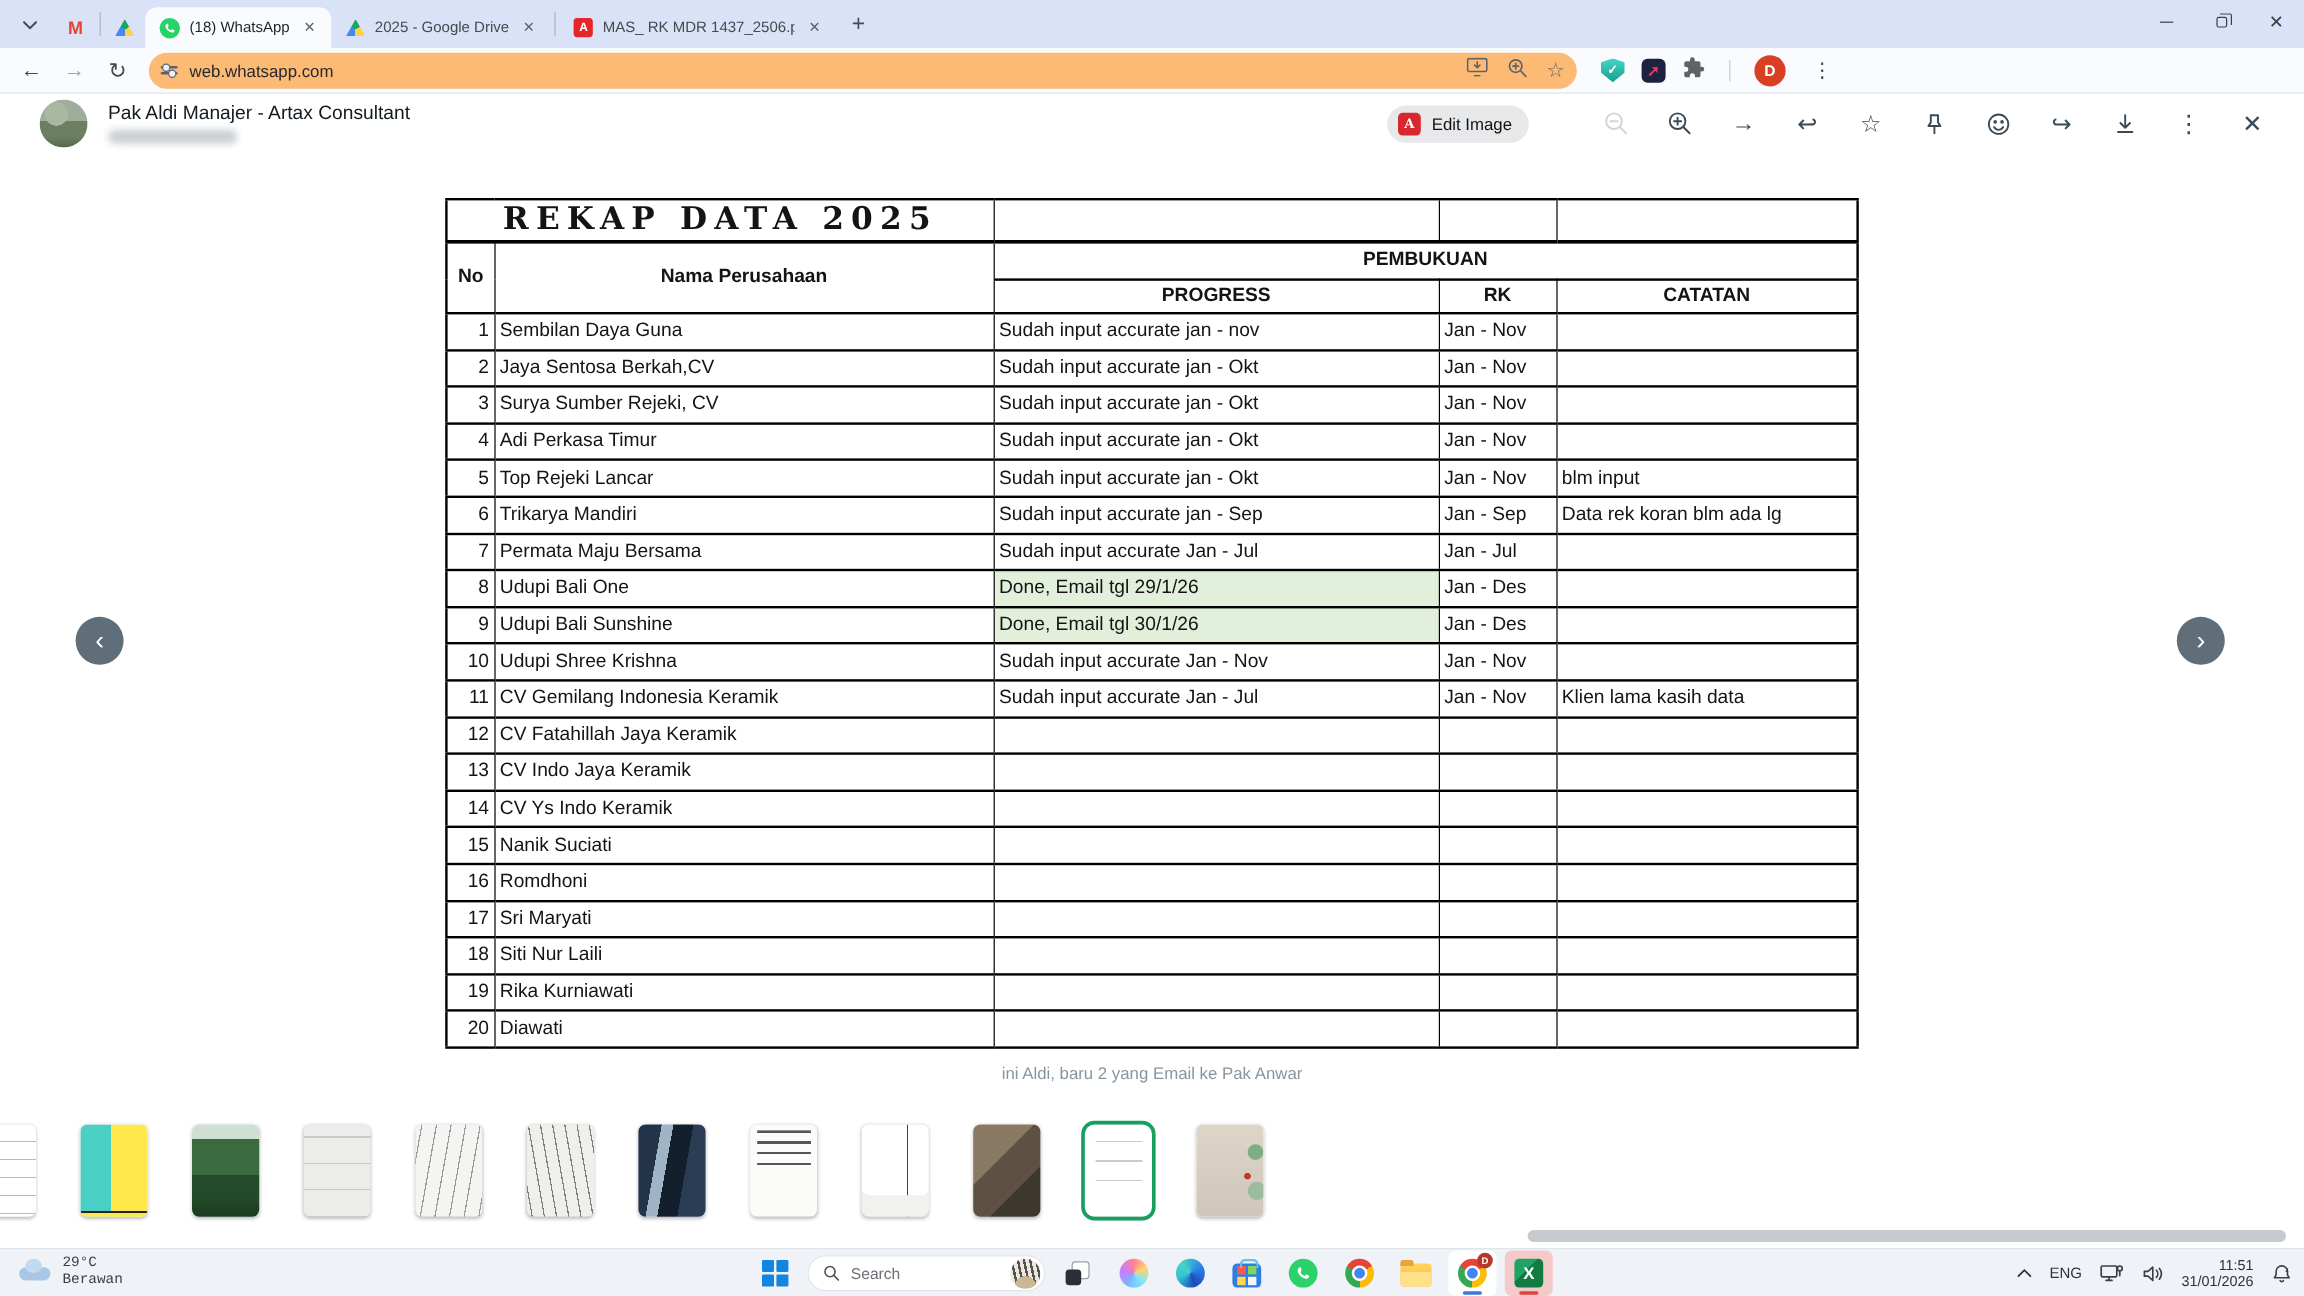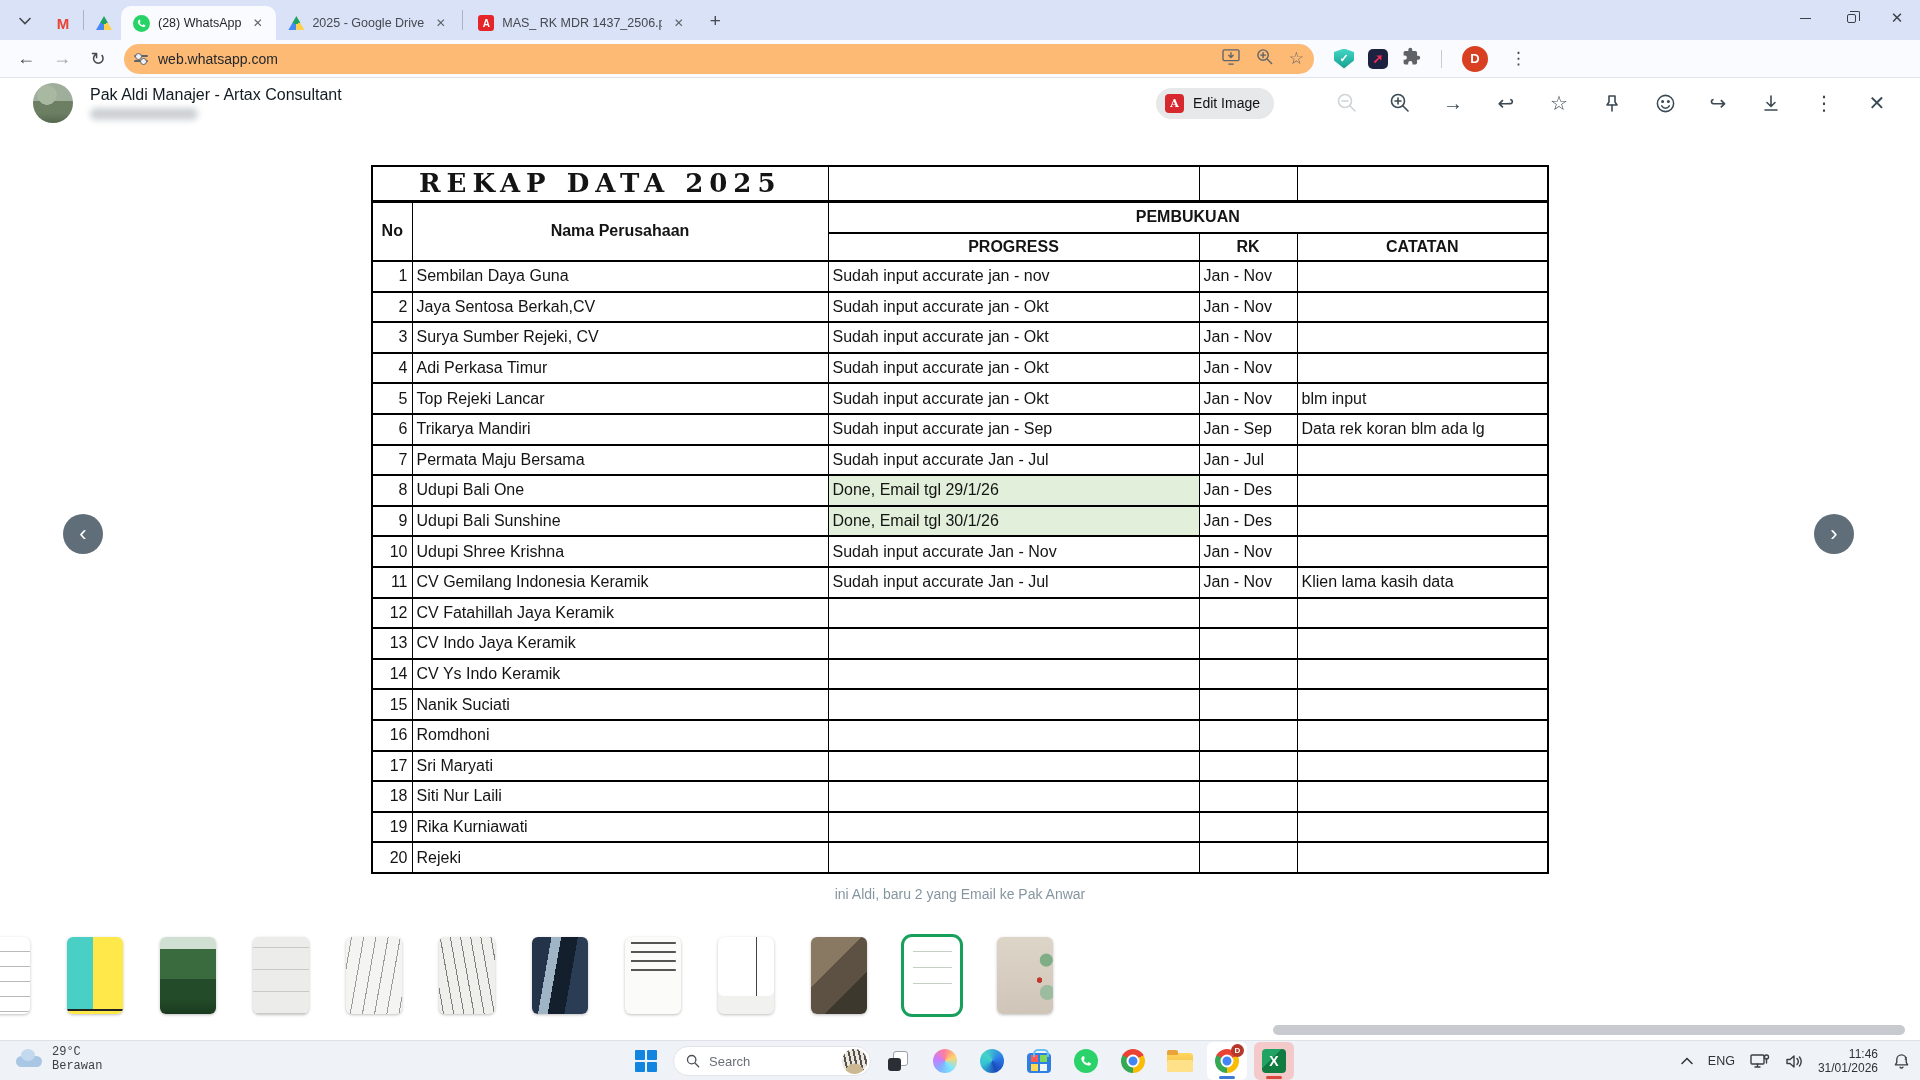--- a/index.html
+++ b/index.html
@@ -242,21 +242,21 @@
     <div class="strip-divider"></div>
     <div class="pinned-tab">
       <span class="fav-drive"></span>
     </div>
     <div class="tab active">
       <span class="fav-wa">
         <svg width="11" height="11" viewBox="0 0 18 18">
             <path fill="#fff" d="M6.9 3.6c-.3-.6-.6-.6-.9-.6h-.8c-.3 0-.7.1-1 .5-.4.5-1.2 1.3-1.2 2.8s1.1 3 1.2 3.2c.2.2 2.1 3.4 5.2 4.6 2.6 1 3.1.8 3.7.8.6-.1 1.8-.8 2-1.5.3-.7.3-1.3.2-1.5-.1-.2-.3-.2-.6-.4l-2.1-1c-.3-.1-.5-.2-.7.1l-1 1.2c-.2.2-.4.2-.6.1-.3-.2-1.3-.5-2.4-1.5-.9-.8-1.5-1.8-1.7-2.1-.2-.3 0-.5.1-.6l.5-.6c.2-.2.2-.4.3-.6.1-.2 0-.4 0-.6L6.9 3.6z"></path>
           </svg>
       </span>
-      <span class="tab-label">(28) WhatsApp</span>
+      <span class="tab-label">(18) WhatsApp</span>
       <span class="tab-close">✕</span>
     </div>
     <div class="tab">
       <span class="fav-drive"></span>
       <span class="tab-label">2025 - Google Drive</span>
       <span class="tab-close">✕</span>
     </div>
     <div class="strip-divider"></div>
     <div class="tab">
       <span class="fav-pdf">A</span>
@@ -538,21 +538,21 @@
             </tr>
             <tr>
               <td class="col-no">19</td>
               <td class="col-name">Rika Kurniawati</td>
               <td class="col-progress"></td>
               <td class="col-rk"></td>
               <td class="col-catatan"></td>
             </tr>
             <tr>
               <td class="col-no">20</td>
-              <td class="col-name">Rejeki</td>
+              <td class="col-name">Diawati</td>
               <td class="col-progress"></td>
               <td class="col-rk"></td>
               <td class="col-catatan"></td>
             </tr>
           </tbody>
       </table>
     </div>
 
     <div class="img-caption">ini Aldi, baru 2 yang Email ke Pak Anwar</div>
 
@@ -655,21 +655,21 @@
             <path d="M16.5 6v4"></path>
           </svg>
       </span>
       <span>
         <svg width="18" height="15" viewBox="0 0 18 15" class="tray-svg">
             <path d="M2 5.5h3l4-3.5v11l-4-3.5H2z"></path>
             <path d="M12 4.5a4.5 4.5 0 0 1 0 6M14.5 3a7.5 7.5 0 0 1 0 9"></path>
           </svg>
       </span>
       <span class="clock">
-        <span>11:46</span><br>
+        <span>11:51</span><br>
         <span>31/01/2026</span>
       </span>
       <span>
         <svg width="17" height="17" viewBox="0 0 18 18" class="tray-svg">
             <path d="M9 2a5 5 0 0 1 5 5v3l1.5 2.5h-13L4 10V7a5 5 0 0 1 5-5z"></path>
             <path d="M7.5 15a1.7 1.7 0 0 0 3 0"></path>
             <text x="12" y="7" font-size="6" fill="#2f3338" stroke="none" font-family="Liberation Sans, sans-serif">z</text>
           </svg>
       </span>
     </div>

